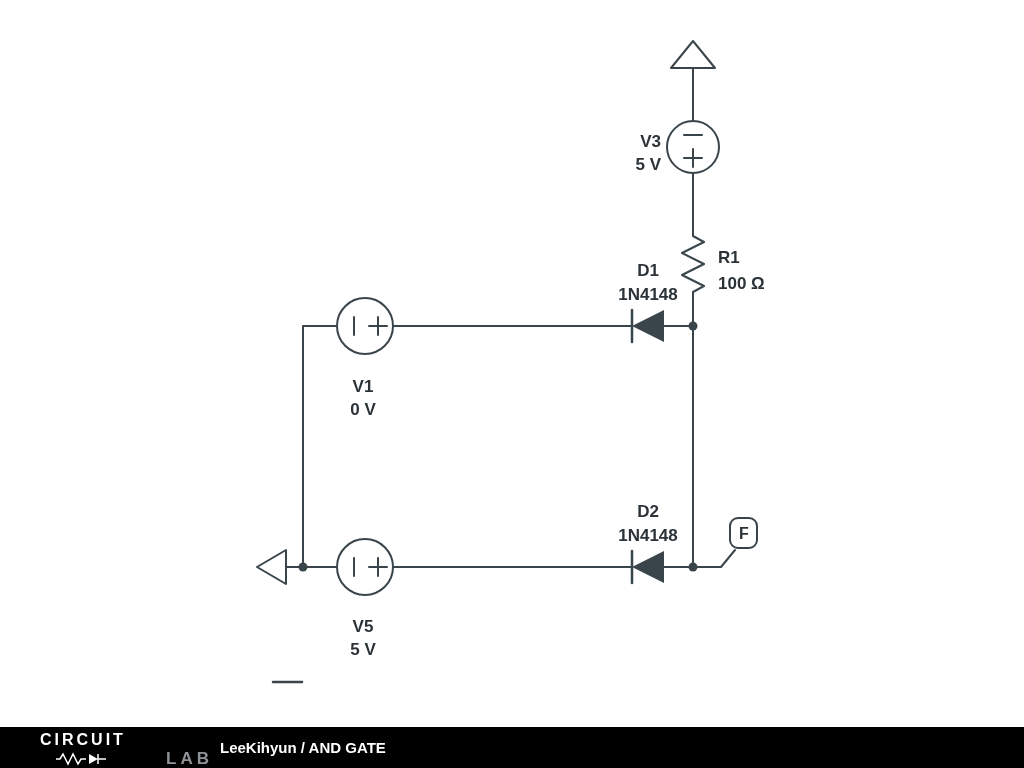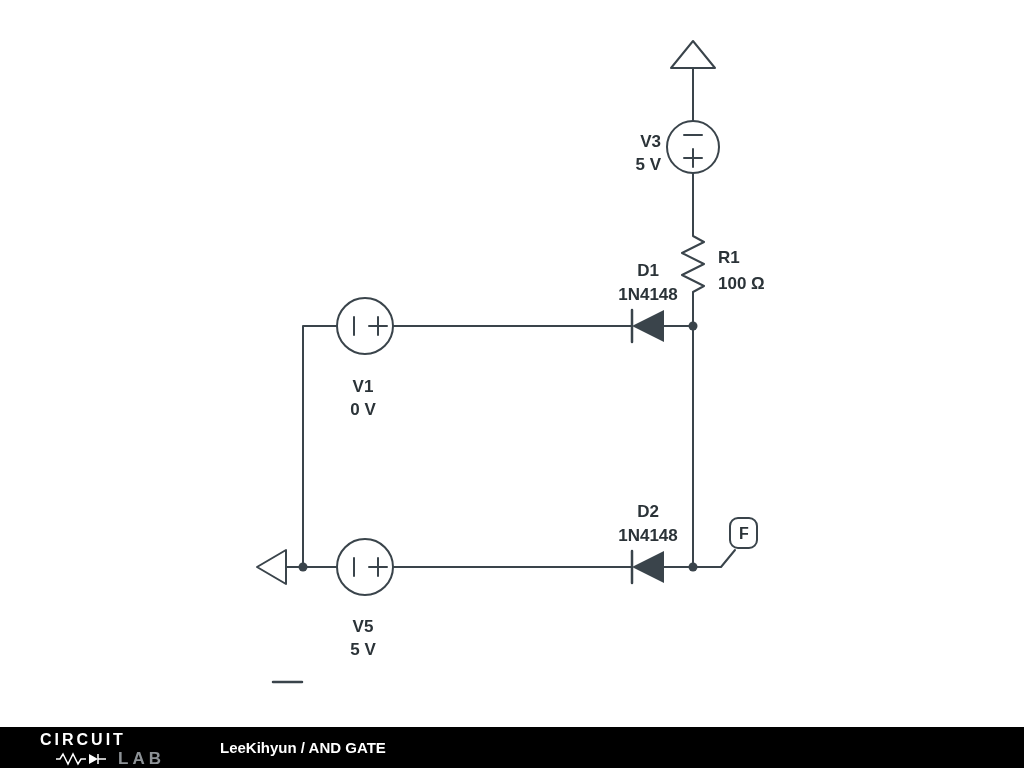--- a/index.html
+++ b/index.html
@@ -16,21 +16,21 @@
   .solid{fill:#3a444b;stroke:none;}
   .footer{
     position:absolute;left:0;top:727px;width:1024px;height:41px;
     background:#000000;display:flex;align-items:stretch;
   }
   .logo{margin-left:40px;display:flex;flex-direction:column;justify-content:flex-start;width:178px;}
   .logo-top{
     color:#ffffff;font-weight:bold;font-size:16px;line-height:22px;
     letter-spacing:3px;margin-top:2px;white-space:nowrap;
   }
-  .logo-bottom{display:flex;align-items:center;margin-top:-2px;}
+  .logo-bottom{display:flex;align-items:center;margin-top:-2px;gap:48px;}
   .logo-glyph{margin-left:16px;margin-right:4px;}
   .logo-lab{
     color:#8d9296;font-weight:bold;font-size:17px;letter-spacing:4px;white-space:nowrap;
   }
   .credit{margin-left:2px;color:#ffffff;display:flex;flex-direction:column;justify-content:center;}
   .credit-line1{font-weight:bold;font-size:15px;line-height:19px;}
   .credit-line2{font-weight:bold;font-size:15px;line-height:19px;}
 </style>
 </head>
 <body>

